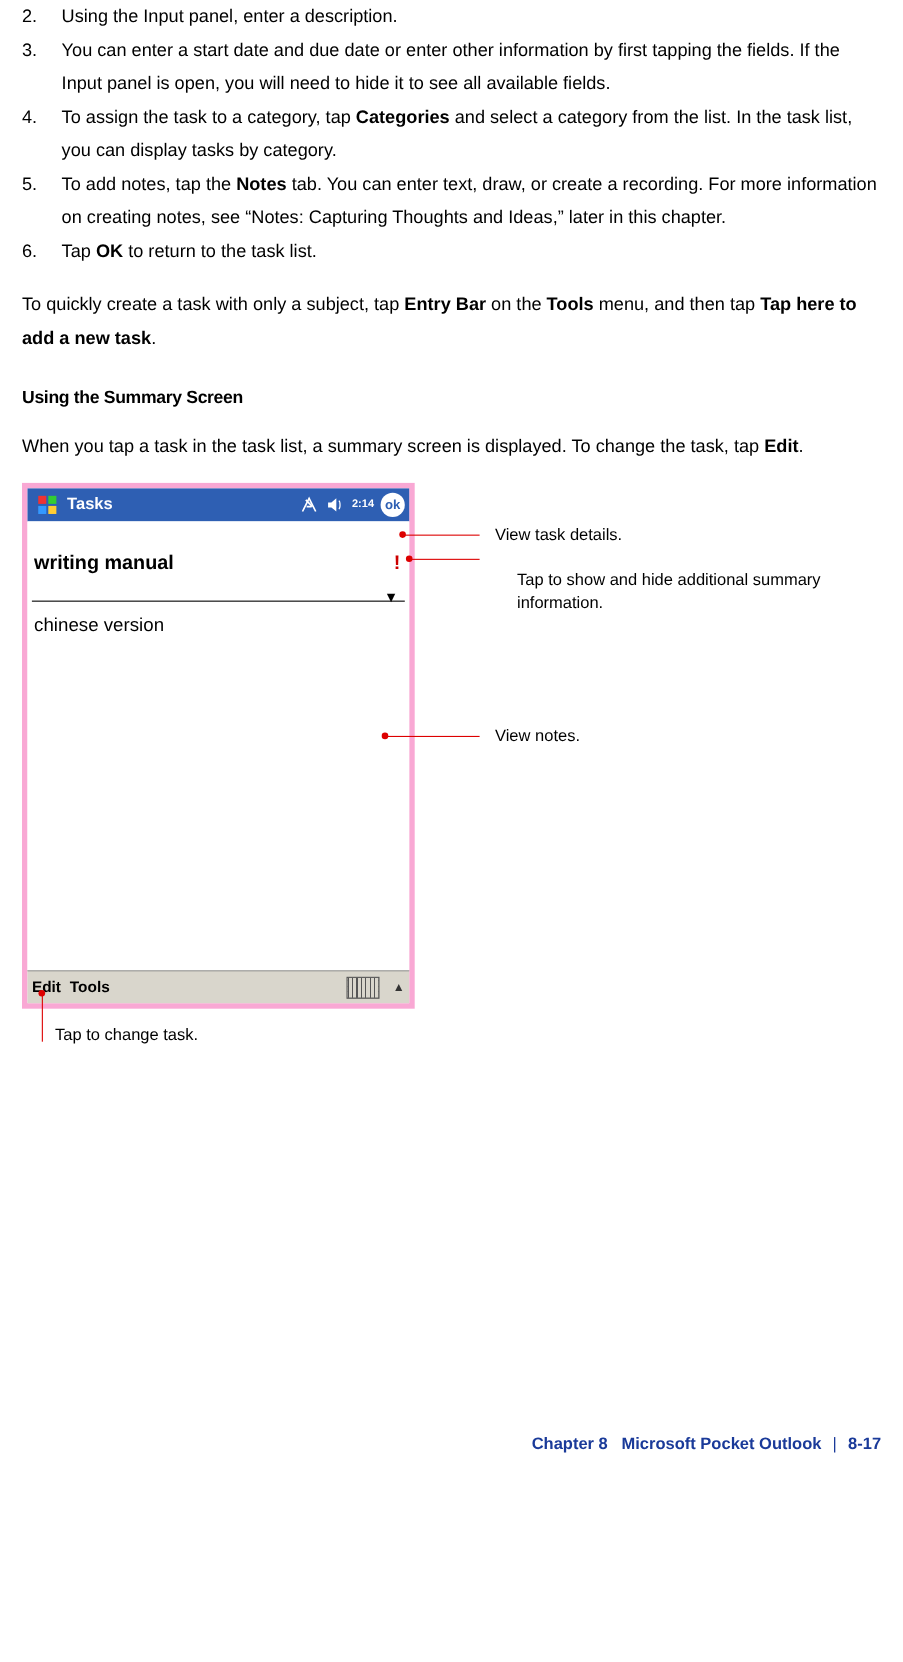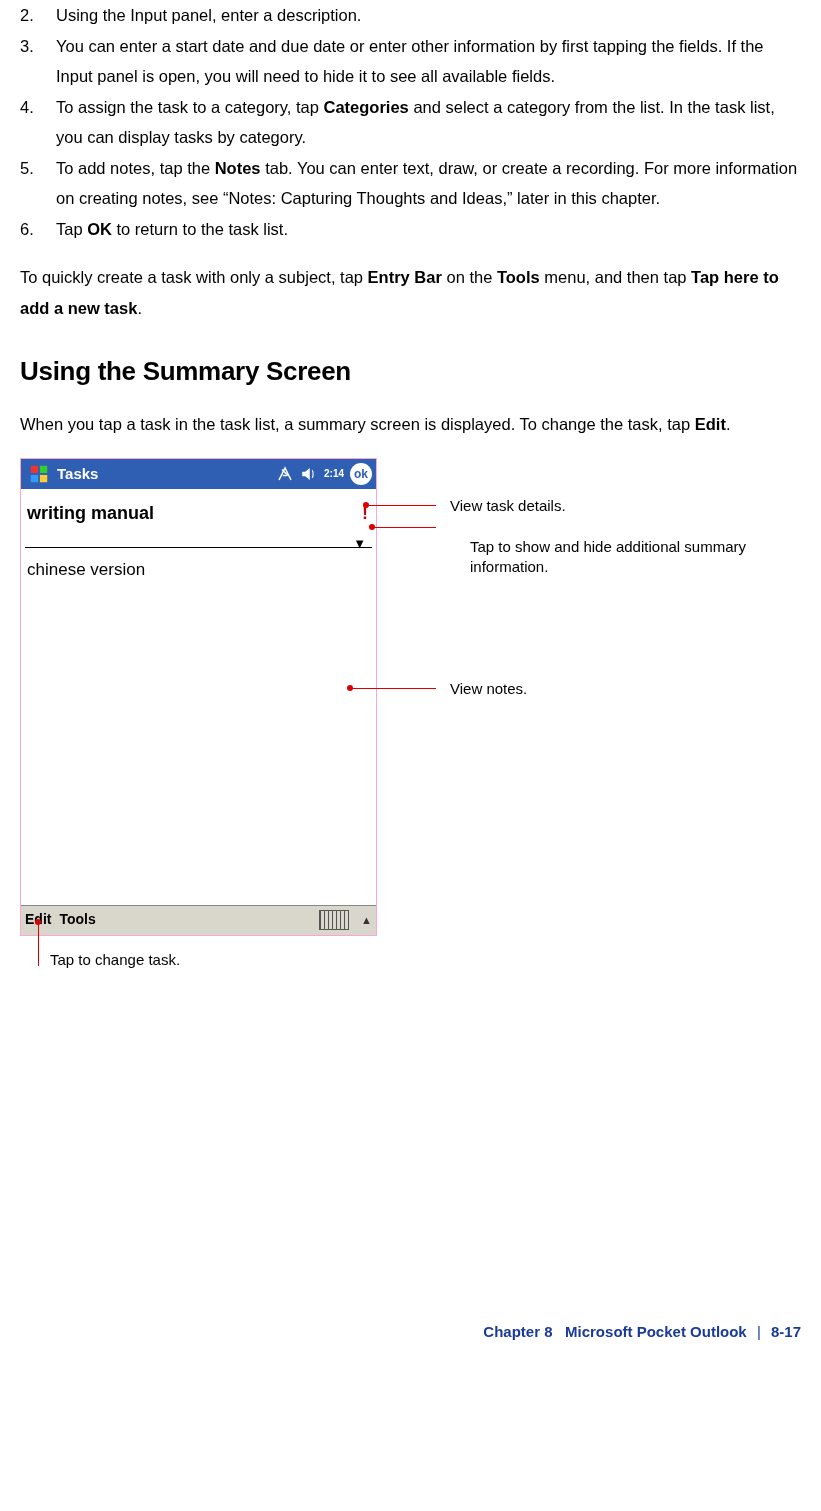--- a/index.html
+++ b/index.html
@@ -13,35 +13,35 @@
       background: #fff;
     }
     ol.steps { list-style: none; margin: 0 0 18px 0; }
     ol.steps li { display: flex; }
     ol.steps li .num { width: 36px; flex-shrink: 0; }
     ol.steps li .txt { flex: 1; }
     .para { margin: 14px 0 18px 0; }
     h2.section {
       font-family: Arial, Helvetica, sans-serif;
       font-weight: 900;
-      font-size: 26px;
+      font-size: 16px;
       letter-spacing: -0.3px;
       margin: 24px 0 10px 0;
       font-stretch: condensed;
     }
     b { font-weight: bold; }
 
     .figure-area { position: relative; width: 780px; height: 560px; margin-top: 10px; }
 
     
     .device {
       position: absolute;
       left: 0; top: 0;
       width: 357px; height: 478px;
-      border: 1px solid #f9a8d4;
+      border: 5px solid #f9a8d4;
       background: #fff;
       display: flex;
       flex-direction: column;
     }
     .titlebar {
       height: 30px;
       background: linear-gradient(#2e5fb3, #2e5fb3);
       color: #fff;
       display: flex;
       align-items: center;
@@ -64,21 +64,21 @@
       display: flex; align-items: center; justify-content: center;
       font-size: 12px; font-weight: bold;
       margin-right: 4px;
     }
 
     .summary-area {
       flex: 1; background: #fff; position: relative;
     }
     .task-title-row {
       display: flex; align-items: center;
-      padding: 8px 6px 4px 6px;
+      padding: 21px 6px 4px 6px;
       font-size: 18px; font-weight: bold;
       font-family: Tahoma, Arial, sans-serif;
       justify-content: center;
     }
     .task-title-row .spacer { flex: 1; }
     .priority-icon { color: #c00; font-weight: bold; font-size: 18px; margin-right: 2px; }
     .expand-row {
       display: flex; justify-content: flex-end;
       padding-right: 6px;
       border-bottom: 1px solid #000;

